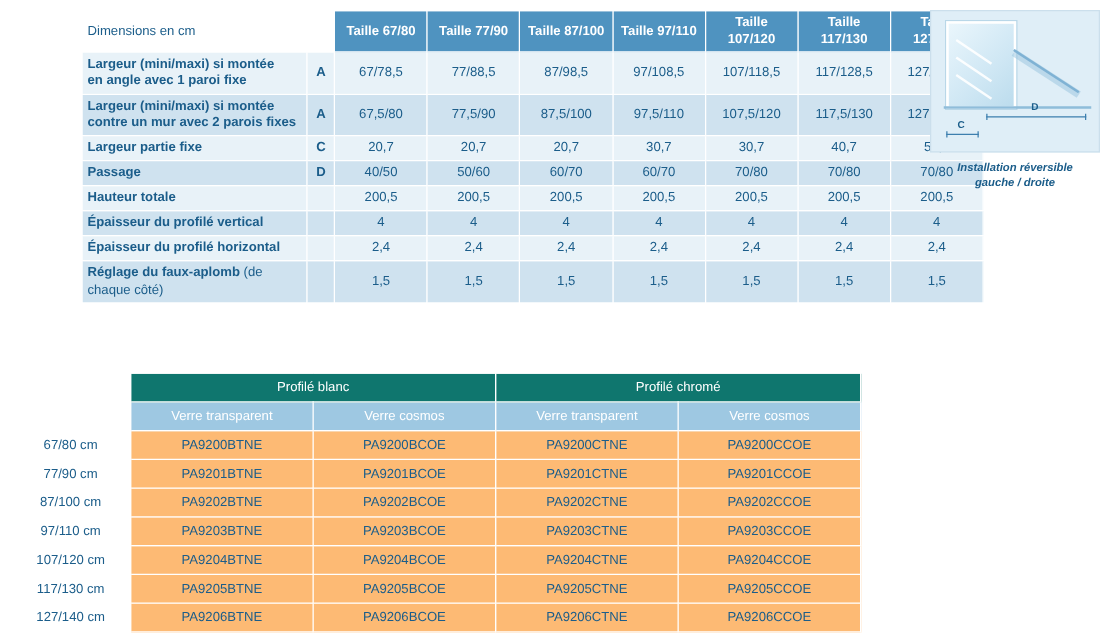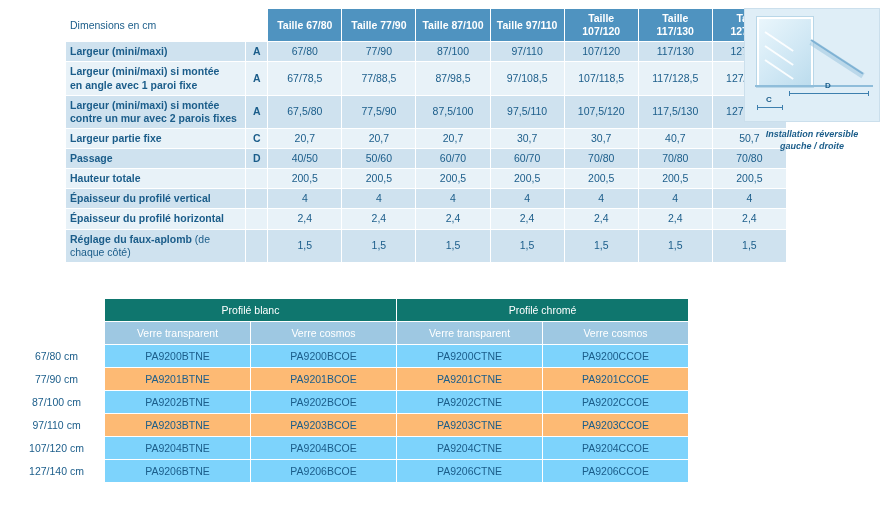--- a/index.html
+++ b/index.html
@@ -202,21 +202,21 @@
     color: #ffffff;
   }
   .size-cell {
     background: #ffffff;
     color: #1b5d8a;
     text-align: left;
     padding-left: 6px;
     font-weight: bold;
     border-left: none;
   }
-  tr.rband-dark td.code { background: #7dd3fc; }
+  tr.rband-dark td.code { background: #fdba74; }
   tr.rband-light td.code { background: #fdba74; }
   td.code { color: #1b5d8a; }
   .sep-left { border-left: 2px solid #ffffff; }
   .vsep { border-left: 2px solid #ffffff; }
 </style>
 </head>
 <body>
 
 <div id="dim-table-wrap">
   <table class="dim">
@@ -238,31 +238,20 @@
         <th class="hdr-cell">Taille 77/90</th>
         <th class="hdr-cell">Taille 87/100</th>
         <th class="hdr-cell">Taille 97/110</th>
         <th class="hdr-cell">Taille 107/120</th>
         <th class="hdr-cell">Taille 117/130</th>
         <th class="hdr-cell">Taille 127/140</th>
       </tr>
     </thead>
     <tbody>
 
-      <tr class="band-dark">
-        <td class="rowlabel"><b>Largeur (mini/maxi)</b></td>
-        <td class="letter">A</td>
-        <td class="val">67/80</td>
-        <td class="val">77/90</td>
-        <td class="val">87/100</td>
-        <td class="val">97/110</td>
-        <td class="val">107/120</td>
-        <td class="val">117/130</td>
-        <td class="val">127/140</td>
-      </tr>
 
       <tr class="band-light">
         <td class="rowlabel">
           <b>Largeur (mini/maxi) si montée</b><br>
           <b>en angle avec 1 paroi fixe</b>
         </td>
         <td class="letter">A</td>
         <td class="val">67/78,5</td>
         <td class="val">77/88,5</td>
         <td class="val">87/98,5</td>
@@ -440,20 +429,27 @@
         <td class="code vsep">PA9203CTNE</td>
         <td class="code">PA9203CCOE</td>
       </tr>
       <tr class="rband-dark">
         <td class="size-cell">107/120 cm</td>
         <td class="code">PA9204BTNE</td>
         <td class="code">PA9204BCOE</td>
         <td class="code vsep">PA9204CTNE</td>
         <td class="code">PA9204CCOE</td>
       </tr>
+      <tr class="rband-light">
+        <td class="size-cell">117/130 cm</td>
+        <td class="code">PA9205BTNE</td>
+        <td class="code">PA9205BCOE</td>
+        <td class="code vsep">PA9205CTNE</td>
+        <td class="code">PA9205CCOE</td>
+      </tr>
       <tr class="rband-dark">
         <td class="size-cell">127/140 cm</td>
         <td class="code">PA9206BTNE</td>
         <td class="code">PA9206BCOE</td>
         <td class="code vsep">PA9206CTNE</td>
         <td class="code">PA9206CCOE</td>
       </tr>
     </tbody>
   </table>
 </div>

